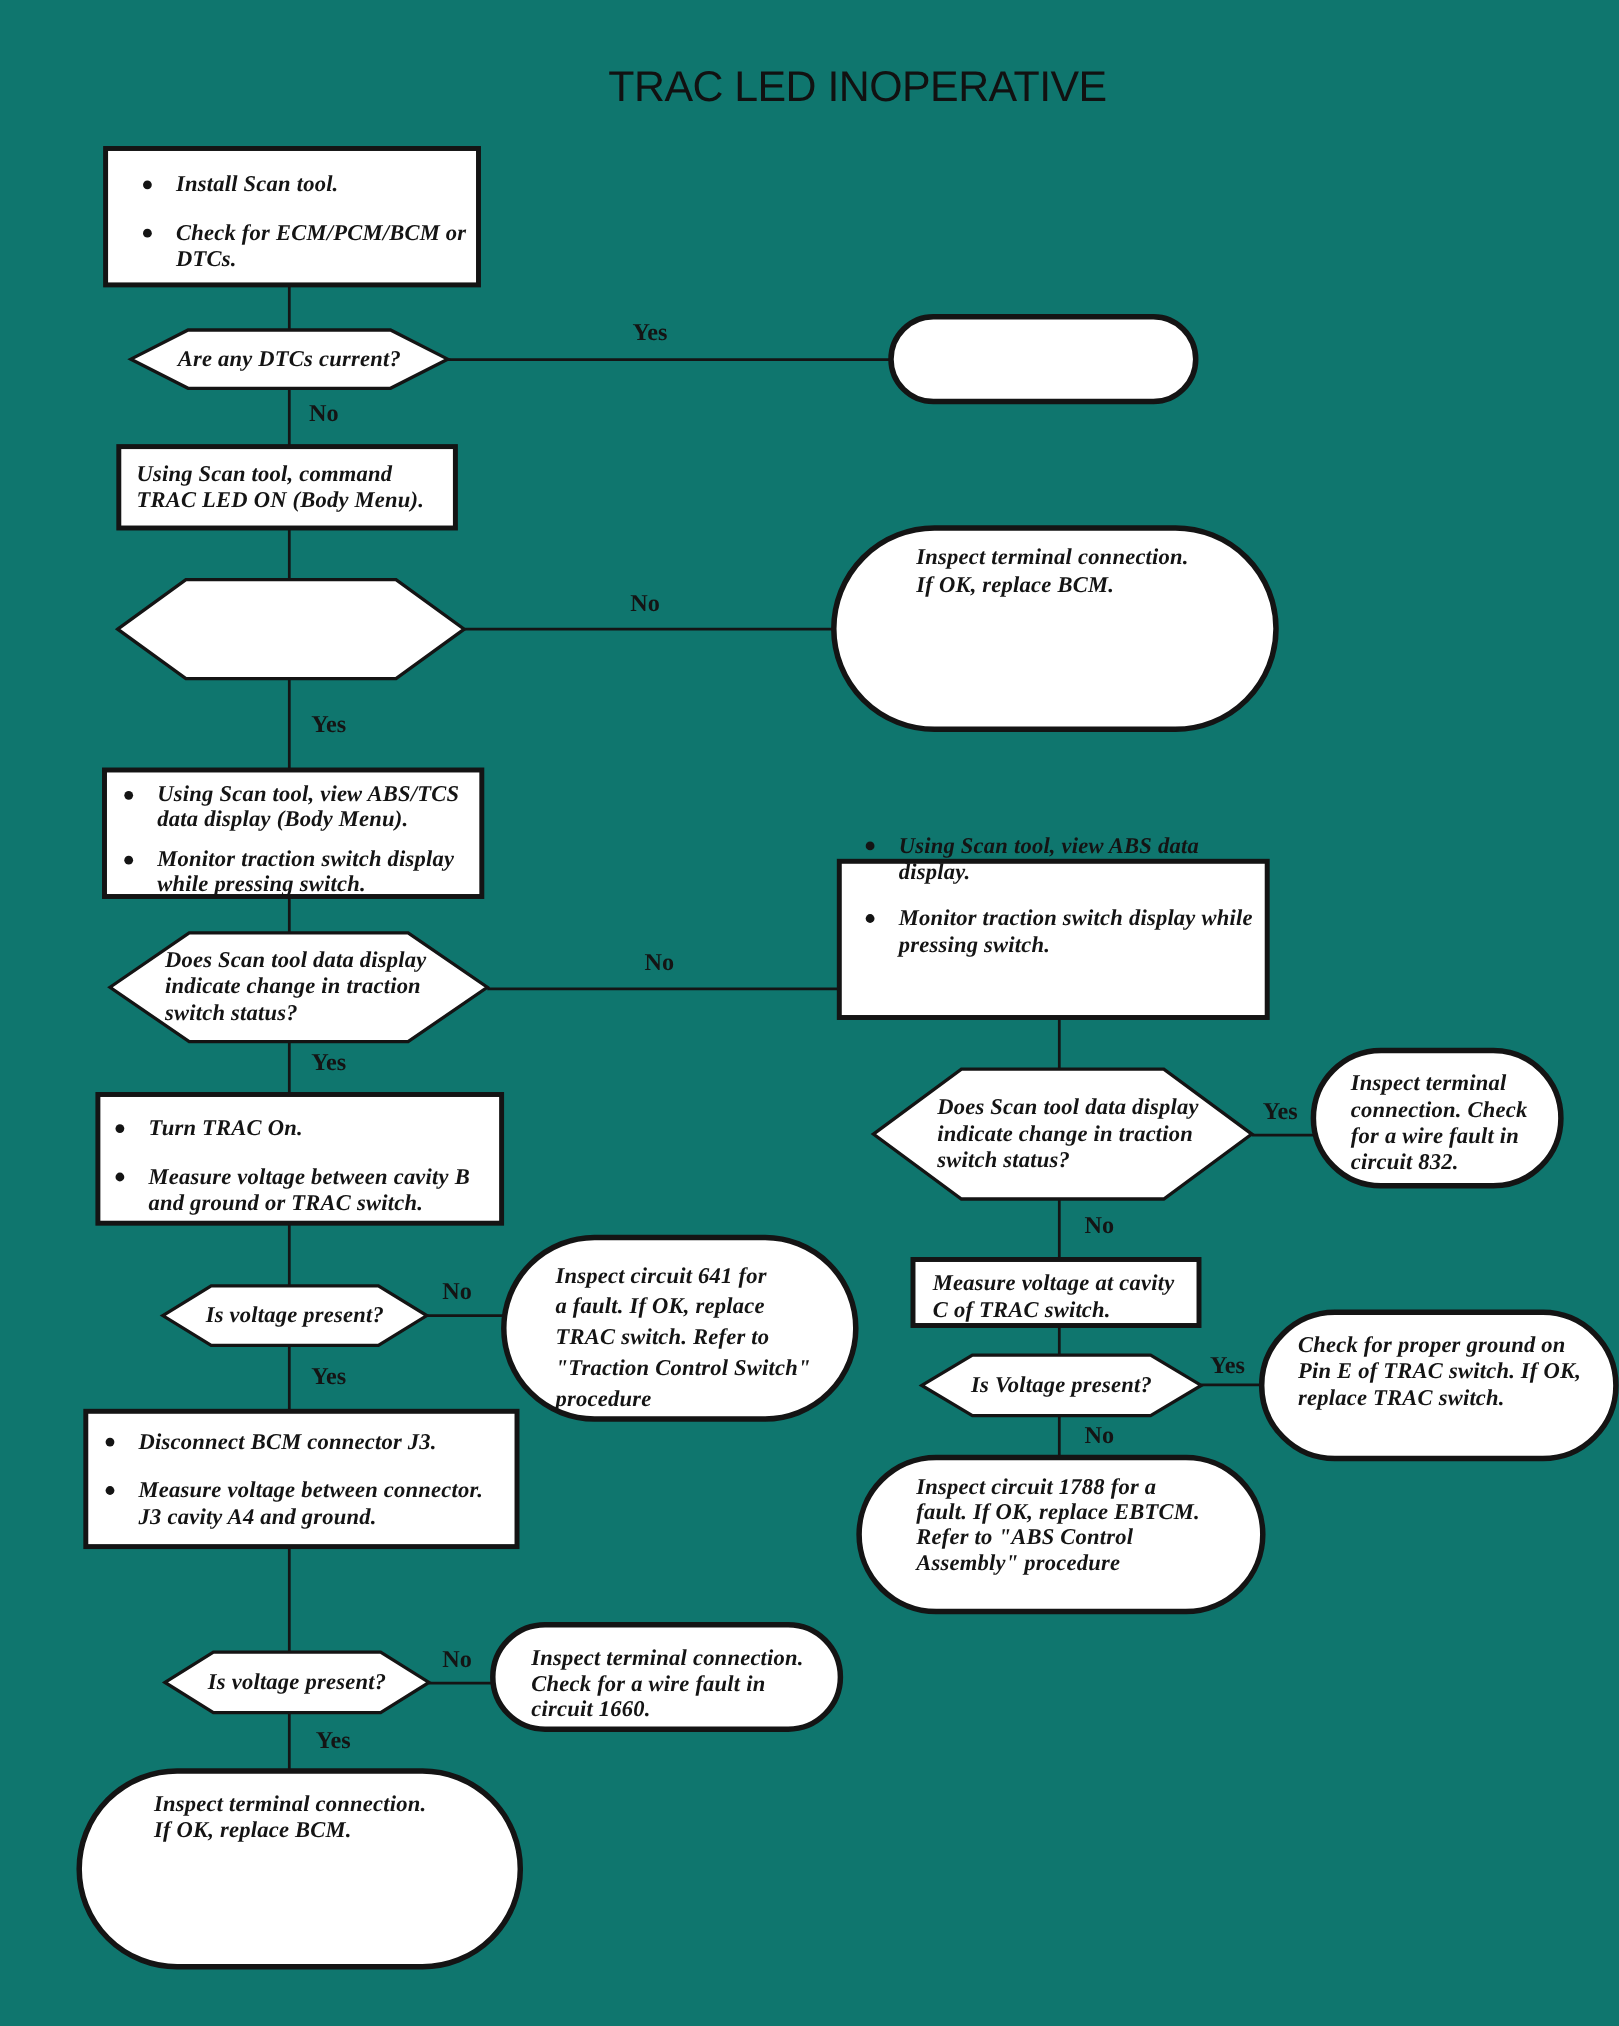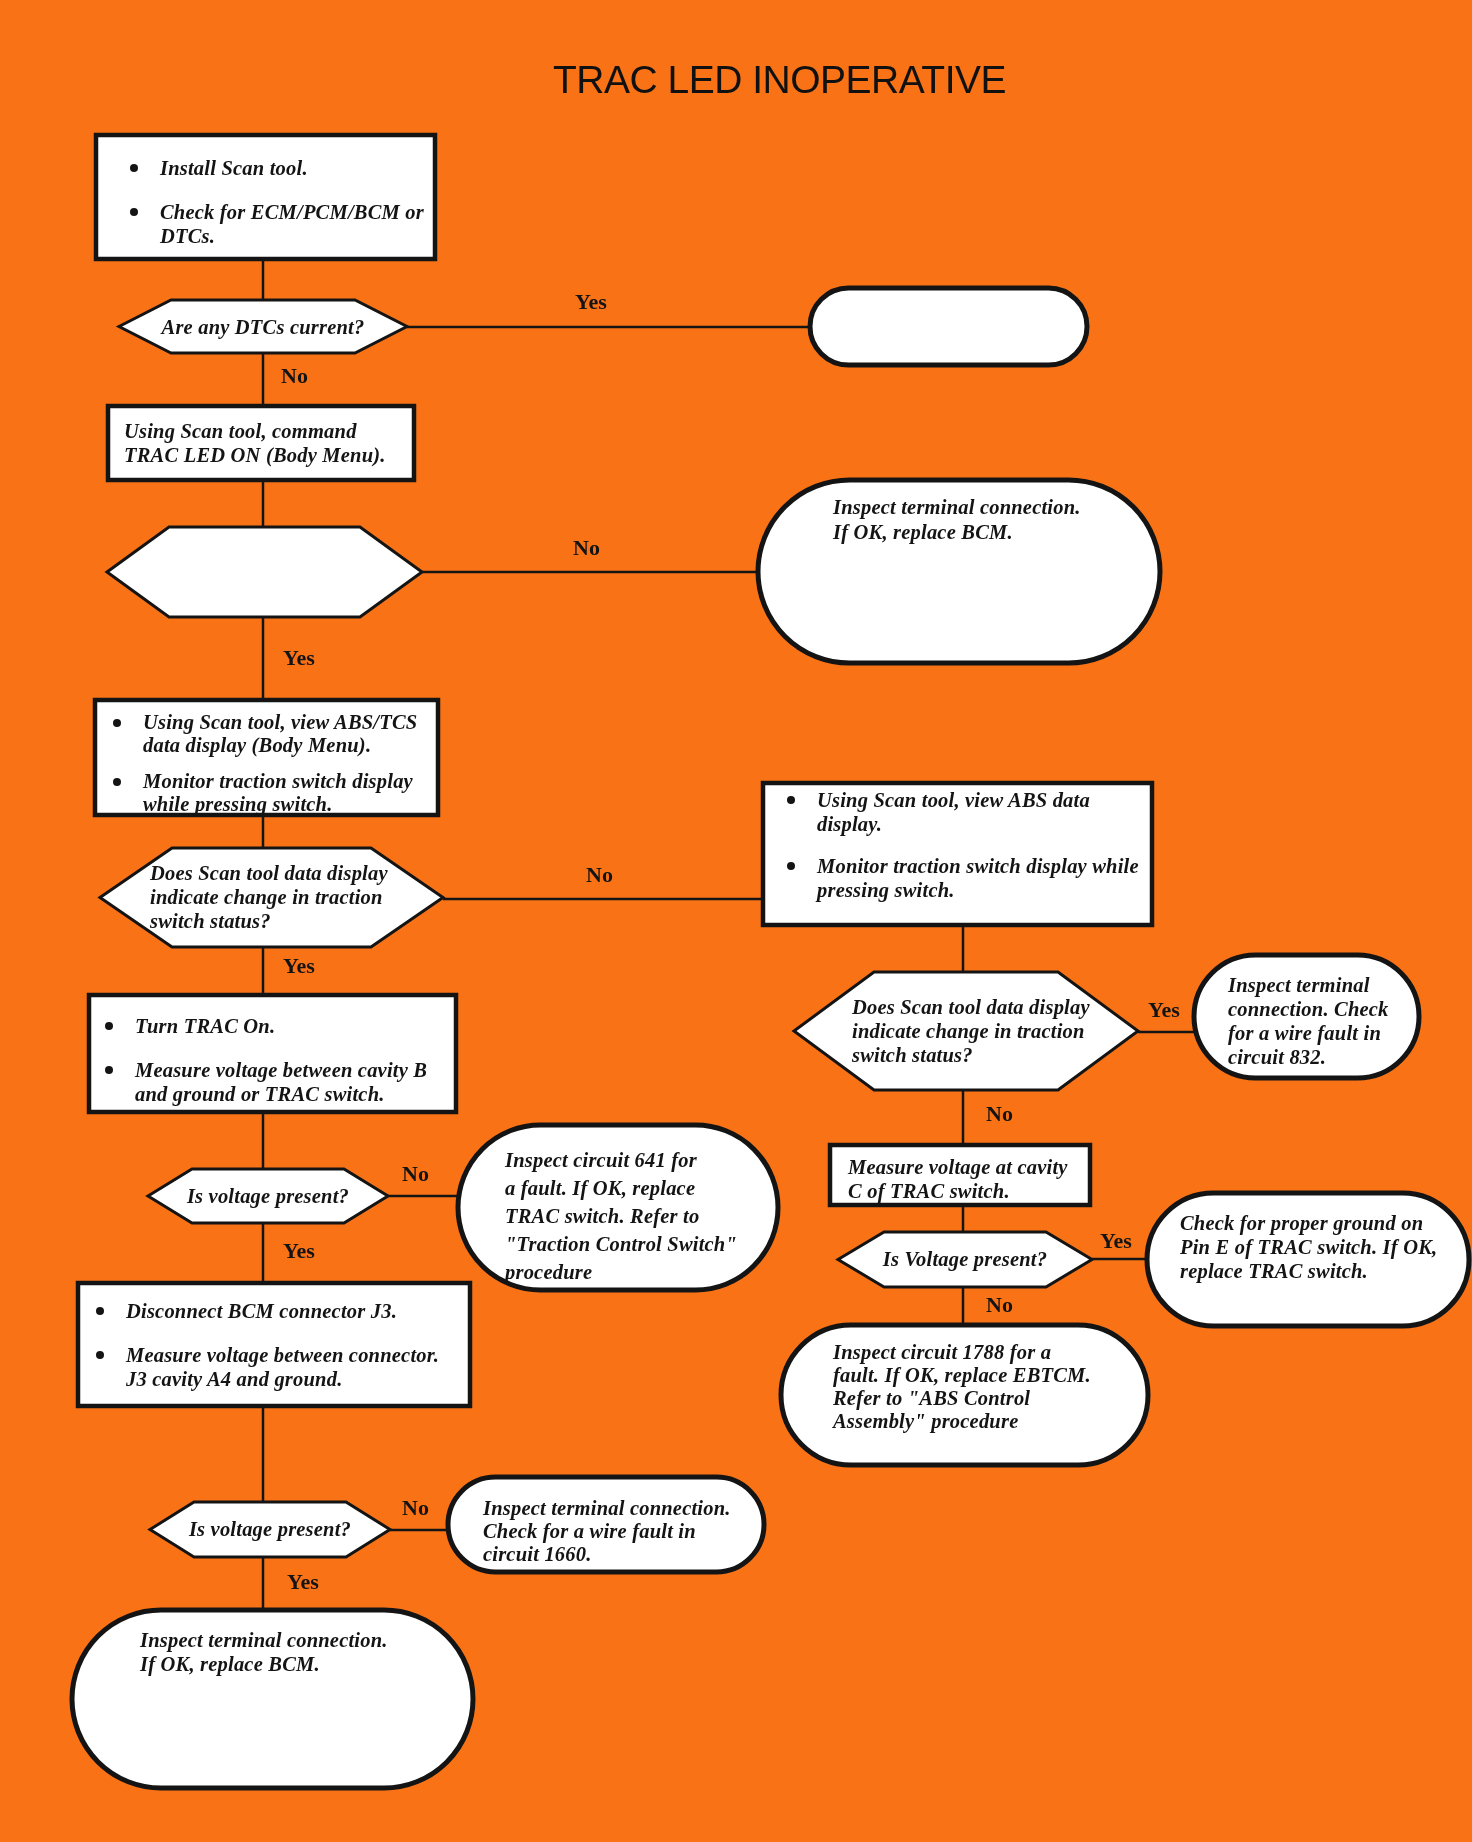--- a/index.html
+++ b/index.html
@@ -1,16 +1,16 @@
 <!DOCTYPE html>
 <html><head>
 <meta charset="utf-8">
 <style>
   html,body{margin:0;padding:0;background:#e8e8e8;}
-  #page{position:relative;width:1472px;height:1842px;background:#f97316;overflow:hidden;
+  #page{position:relative;width:1472px;height:1842px;background:#0f766e;overflow:hidden;
         font-family:"Liberation Serif", serif;color:#141414;}
   #shapes{position:absolute;left:0;top:0;width:1472px;height:1842px;}
   .t{position:absolute;font-size:20.5px;line-height:24px;font-weight:600;letter-spacing:0.2px;}
   .ctr{text-align:center;}
   .bi{display:flex;margin-bottom:20px;}
   .dot{flex:0 0 8px;width:8px;height:8px;border-radius:50%;background:#141414;margin-top:8px;margin-right:22px;}
   .bl{display:block;}
   .ln{display:block;font-style:italic;}
   .lbl{position:absolute;font-size:22px;line-height:24px;font-weight:600;}
   #title{position:absolute;left:553px;top:58px;font-family:"Liberation Sans", sans-serif;
@@ -125,21 +125,21 @@
       </span>
     </div>
   </div>
 
   <div class="t" style="left:150px;top:861px;width:285px">
     <div class="ln">Does Scan tool data display</div>
     <div class="ln">indicate change in traction</div>
     <div class="ln">switch status?</div>
   </div>
 
-  <div class="t" style="left:787px;top:788px;width:355px">
+  <div class="t" style="left:787px;top:757px;width:355px">
     <div class="bi" style="margin-bottom:18px">
       <span class="dot"></span>
       <span class="bl">
         <span class="ln">Using Scan tool, view ABS data</span>
         <span class="ln">display.</span>
       </span>
     </div>
     <div class="bi">
       <span class="dot"></span>
       <span class="bl">

